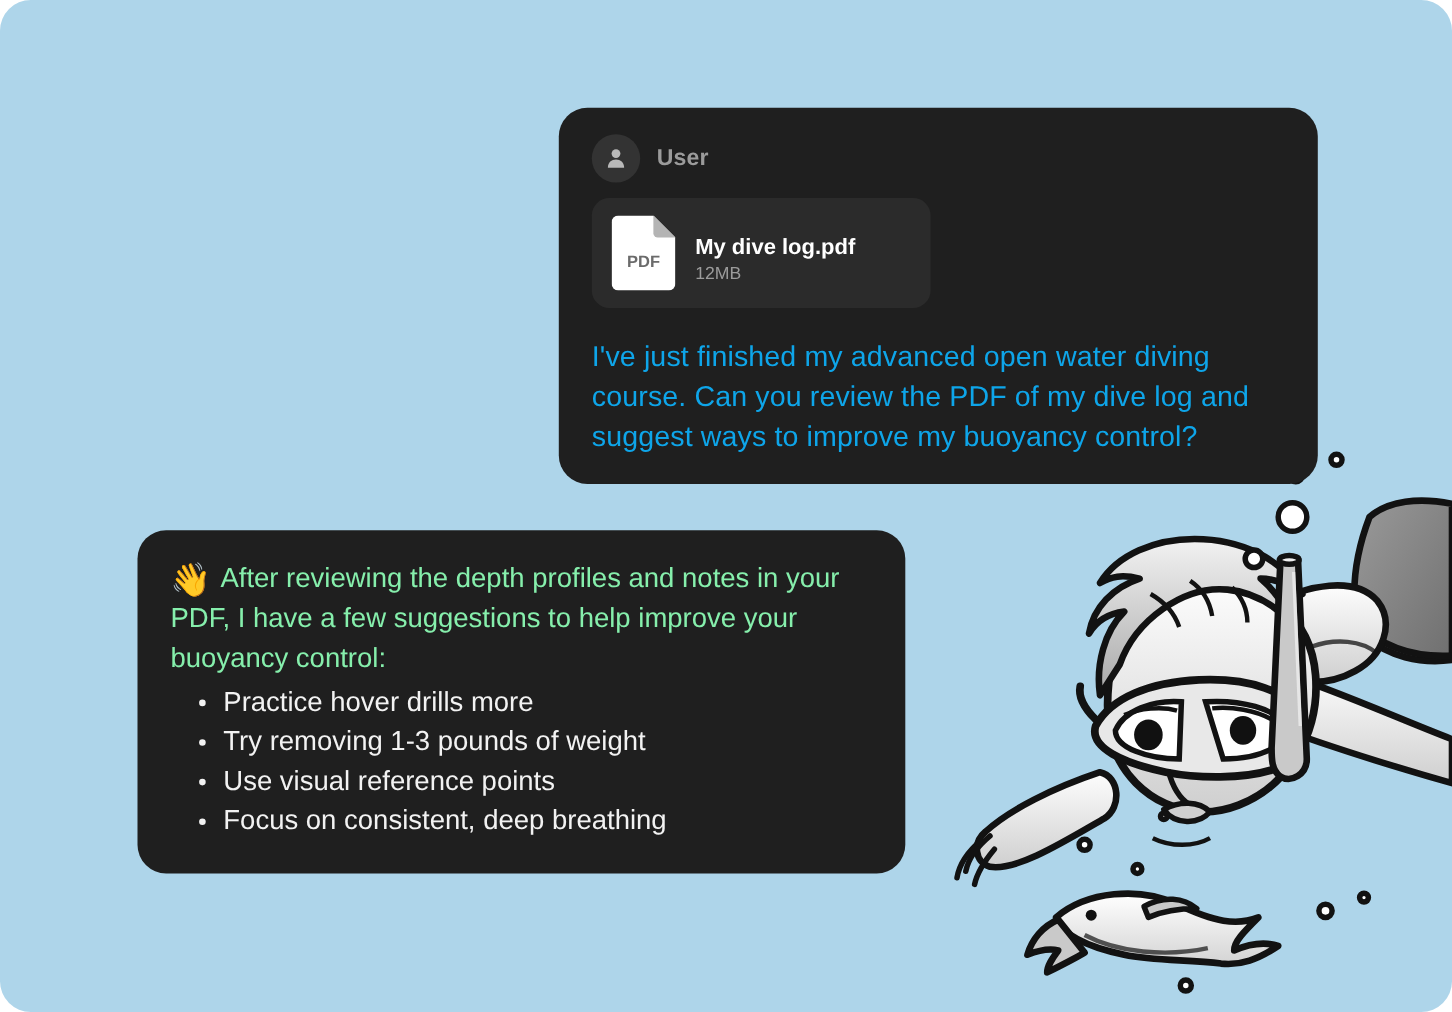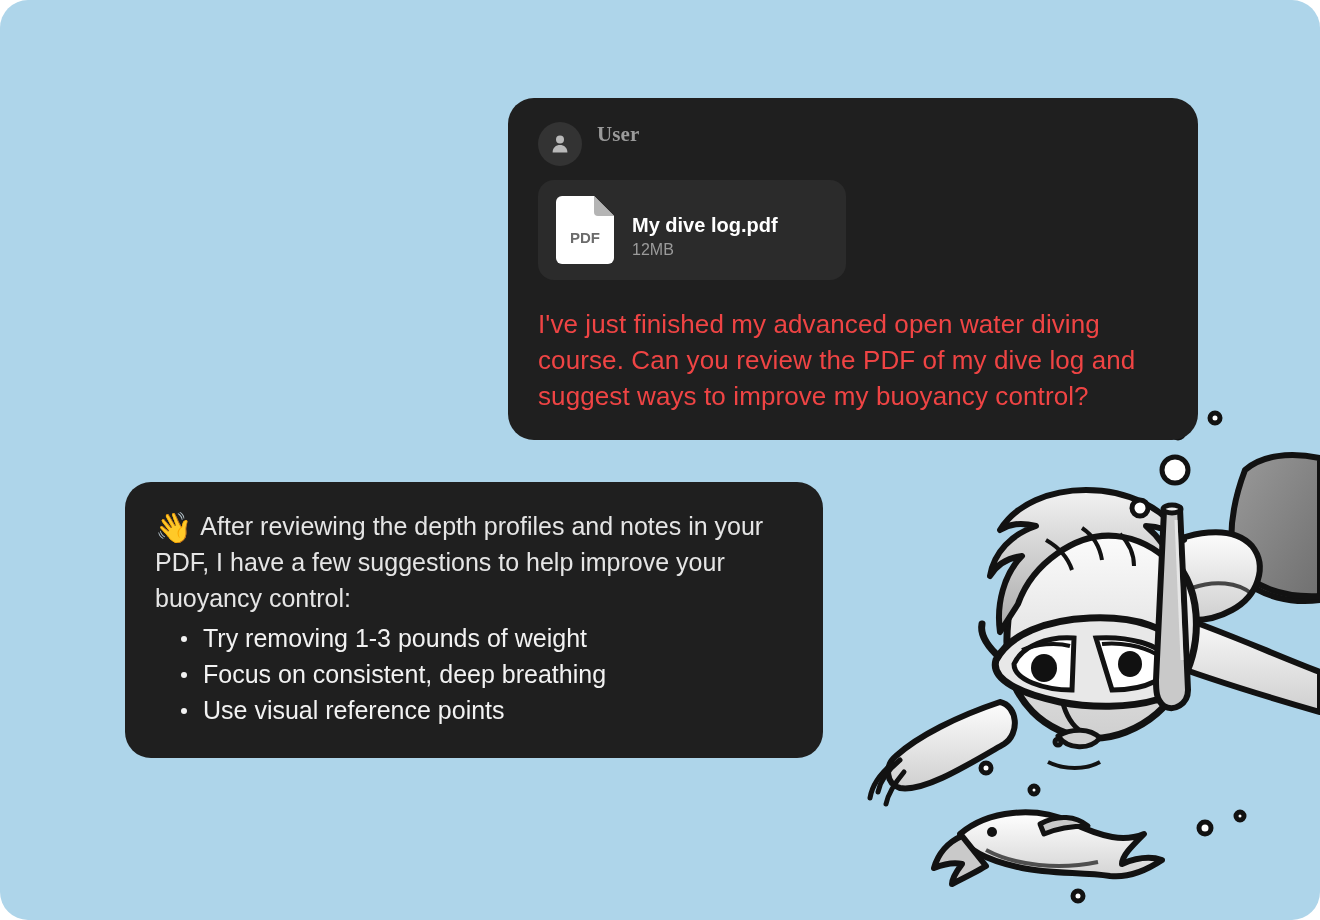--- a/index.html
+++ b/index.html
@@ -39,24 +39,23 @@
     top: 98px;
     width: 690px;
     box-sizing: border-box;
     background: #1f1f1f;
     border-radius: 26px;
     padding: 24px 30px 26px 30px;
   }
 
   .user-head {
     display: flex;
-    align-items: flex-start;
+    align-items: center;
     gap: 15px;
     margin-bottom: 14px;
-    font-family: Liberation Serif, serif;
   }
   .avatar {
     width: 44px;
     height: 44px;
     border-radius: 50%;
     background: #333333;
     display: flex;
     align-items: center;
     justify-content: center;
     flex: none;
@@ -87,39 +86,39 @@
     font-size: 20px;
     font-weight: bold;
     white-space: nowrap;
   }
   .file-size {
     color: #9b9b9b;
     font-size: 16px;
   }
 
   .user-text {
-    color: #ef4444;
+    color: #0ea5e9;
     font-size: 26px;
     line-height: 36px;
     letter-spacing: .1px;
   }
 
   
   #assistant-bubble {
     position: absolute;
     left: 125px;
     top: 482px;
     width: 698px;
     box-sizing: border-box;
     background: #1f1f1f;
     border-radius: 26px;
     padding: 26px 30px 30px 30px;
   }
   .assistant-intro {
-    color: #e5e5e5;
+    color: #86efac;
     font-size: 25px;
     line-height: 36px;
   }
   .wave-emoji {
     font-size: 30px;
     line-height: 1;
     margin-right: 8px;
     vertical-align: -3px;
   }
   .assistant-list {
@@ -291,19 +290,20 @@
     </div>
 
     <div class="user-text">I've just finished my advanced open water diving course. Can you review the PDF of my dive log and suggest ways to improve my buoyancy control?</div>
   </div>
 
   <div id="assistant-bubble">
     <div class="assistant-intro">
       <span class="wave-emoji">👋</span><span>After reviewing the depth profiles and notes in your PDF, I have a few suggestions to help improve your buoyancy control:</span>
     </div>
     <ul class="assistant-list">
+      <li>Practice hover drills more</li>
       <li>Try removing 1-3 pounds of weight</li>
+      <li>Use visual reference points</li>
       <li>Focus on consistent, deep breathing</li>
-      <li>Use visual reference points</li>
     </ul>
   </div>
 
 </div>
 
 </body></html>

